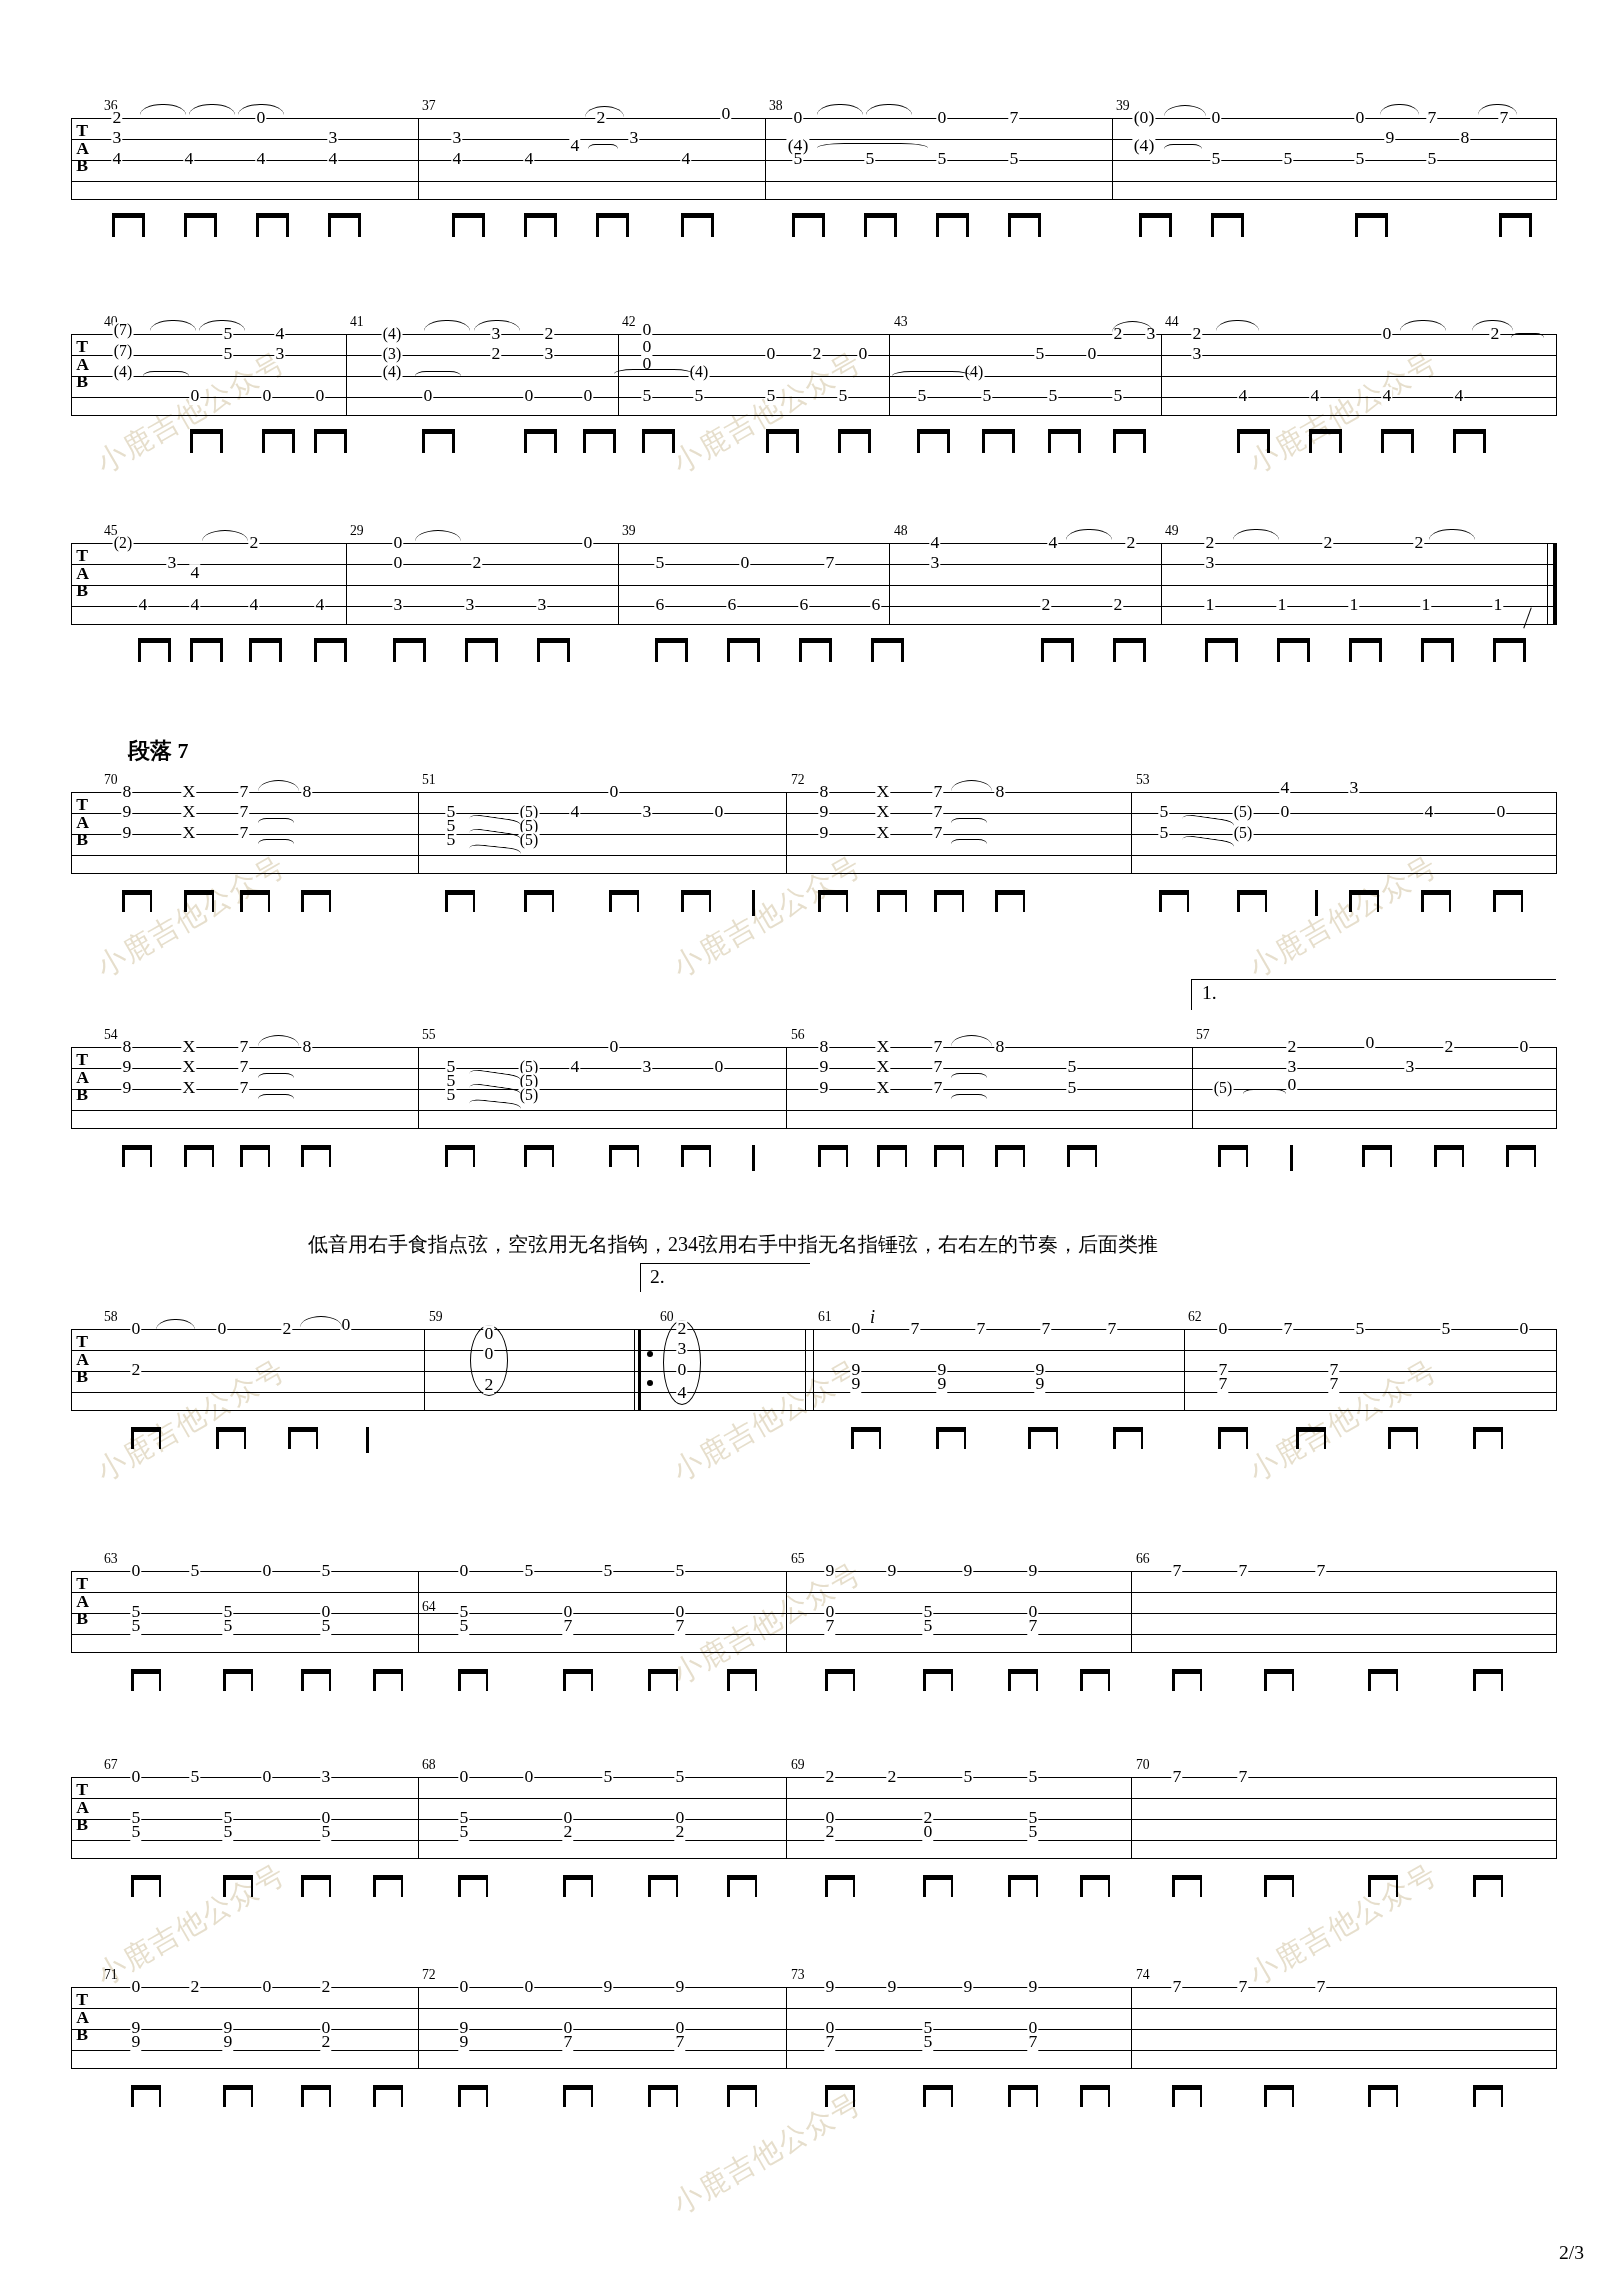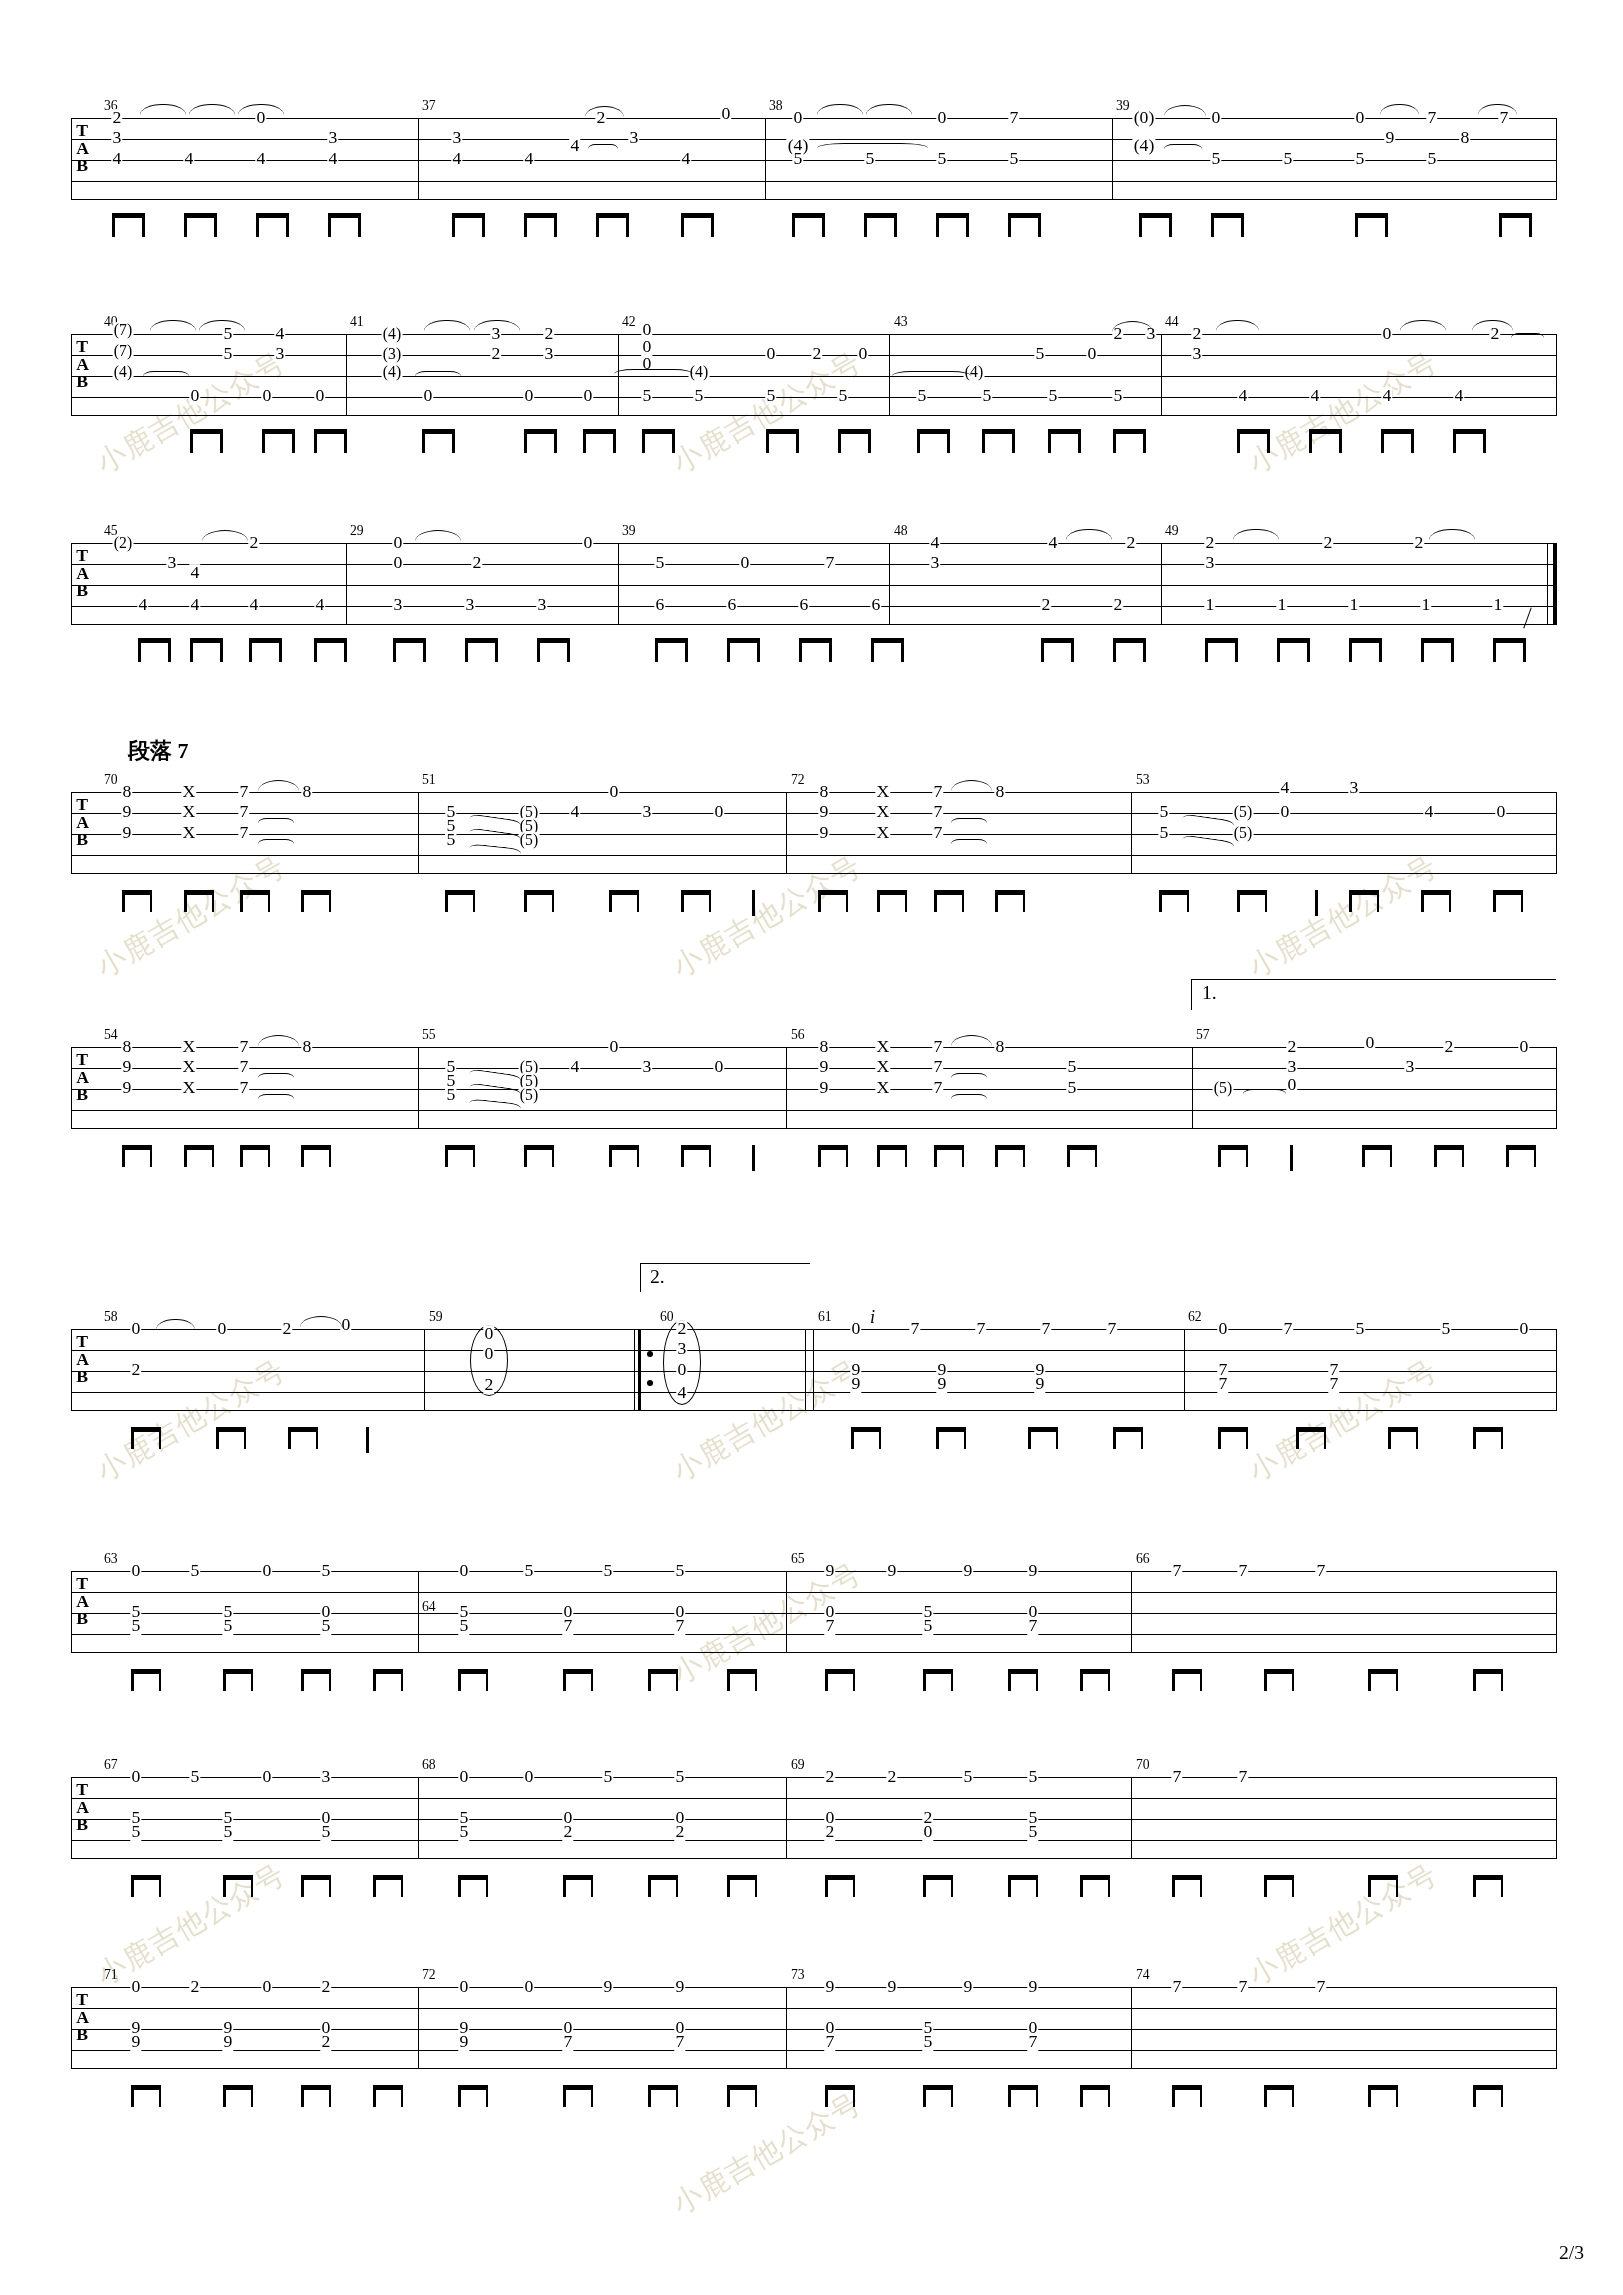--- a/index.html
+++ b/index.html
@@ -979,20 +979,21 @@
         <div class="st" style="left:0; height:22px;"></div>
         <div class="st" style="left:27.5px; height:22px;"></div>
       </div>
     <div class="beamgrp" style="left:1435px; top:98px;">
         <div class="bm" style="width:30px;"></div>
         <div class="st" style="left:0; height:22px;"></div>
         <div class="st" style="left:27.5px; height:22px;"></div>
       </div>
   </div>
 
+  <div class="instruction" style="left:308px; top:1231px;">低音用右手食指点弦，空弦用无名指钩，234弦用右手中指无名指锤弦，右右左的节奏，后面类推</div>
 
   <div class="bracket" style="left:640px; top:1263px; width:170px; height:29px; border-right:none; border-bottom:none;"></div>
   <div class="repeatnum" style="left:650px; top:1266px;">2.</div>
 
   <div class="system" style="left:71px; top:1329px; width:1486px; height:131px;">
     <div class="staff" style="width:1486px; height:82px;">
       <div class="line" style="top:19.6px;"></div>
       <div class="line" style="top:41px;"></div>
       <div class="line" style="top:62px;"></div>
     </div>

